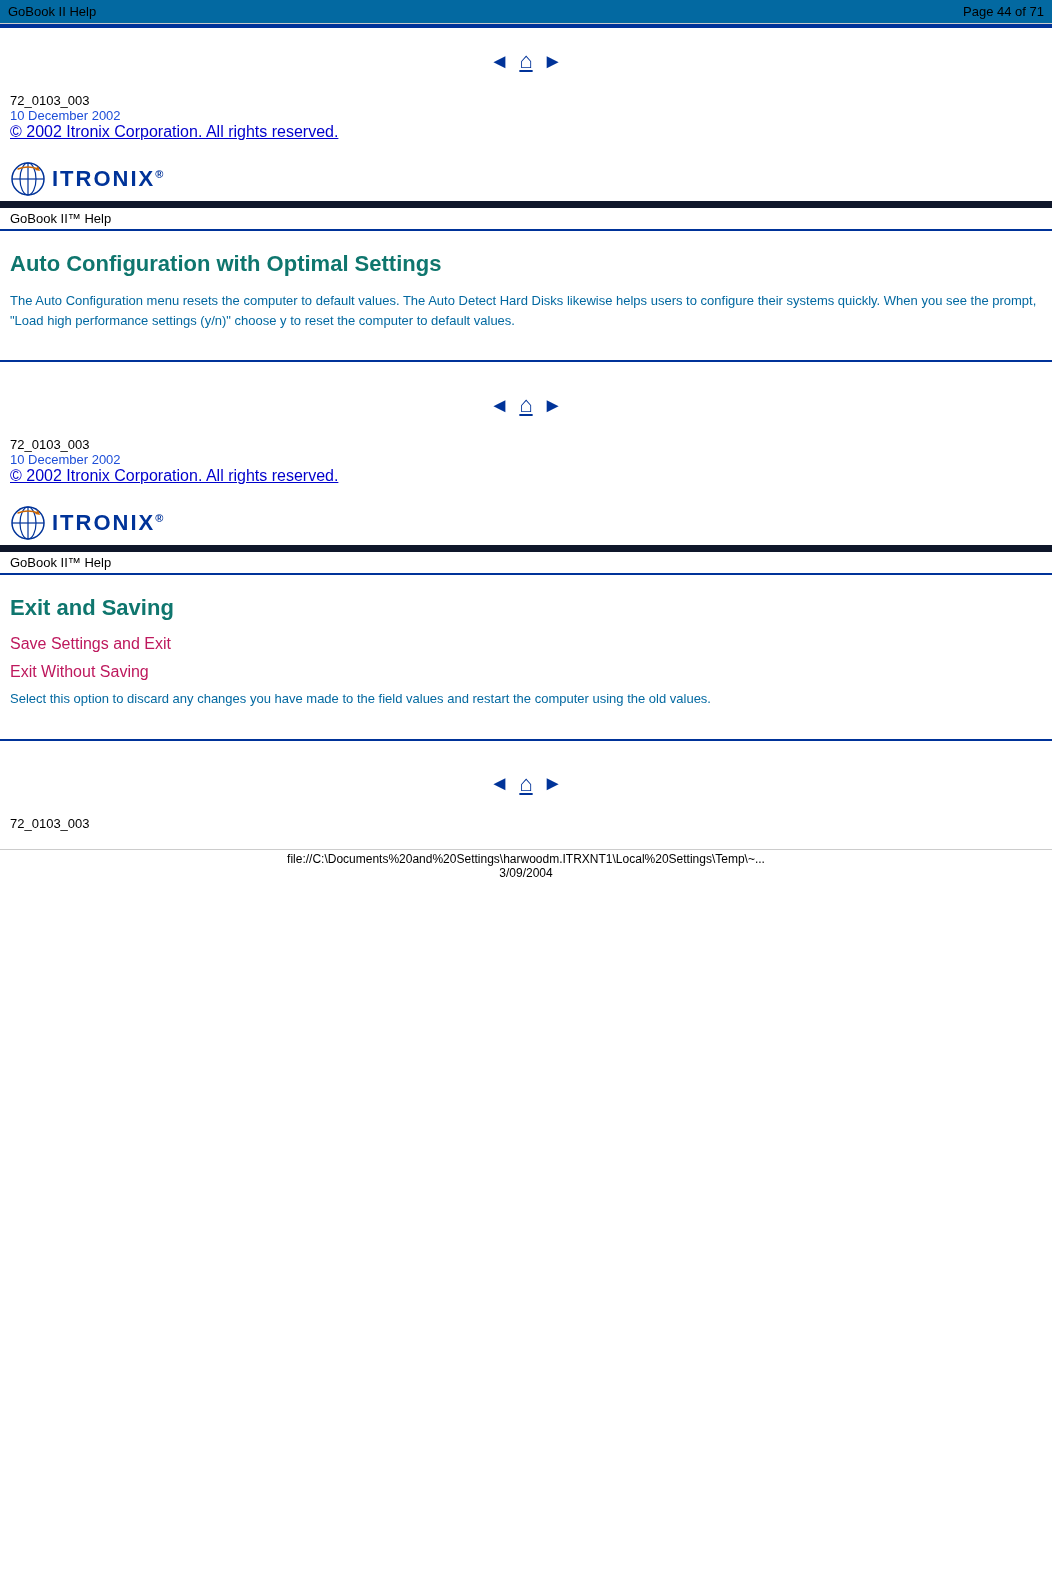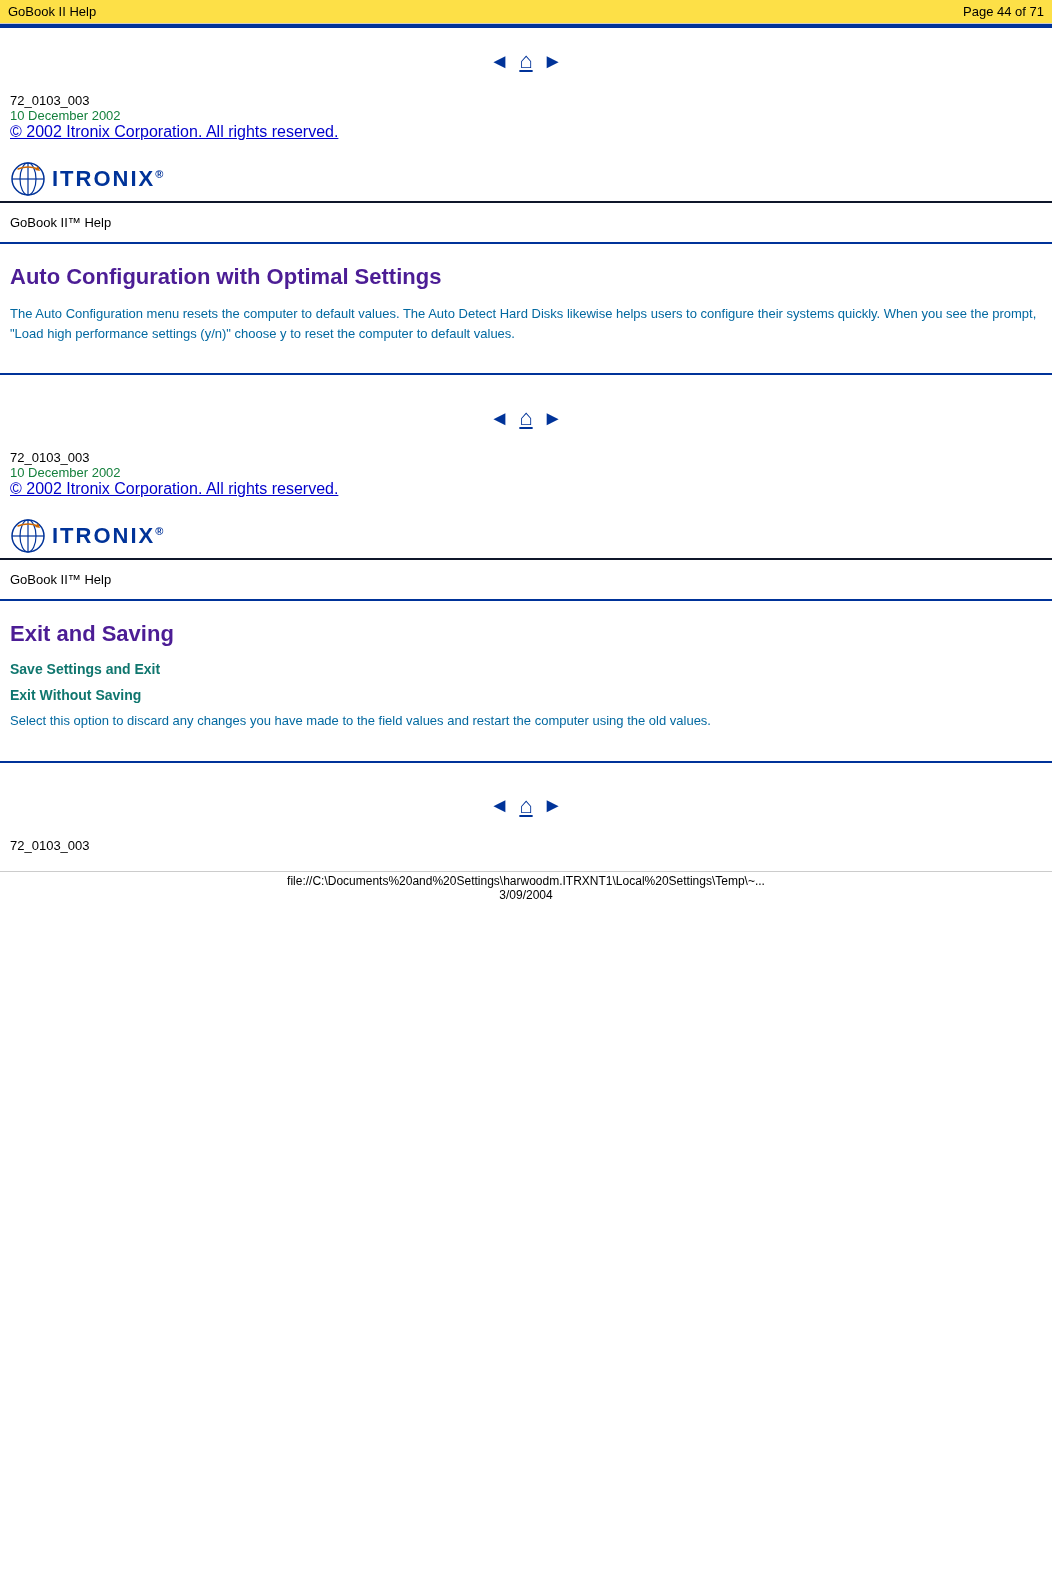--- a/index.html
+++ b/index.html
@@ -11,21 +11,21 @@
       width: 1052px;
     }
 
     
     .header-bar {
       display: flex;
       justify-content: space-between;
       align-items: center;
       padding: 4px 8px;
       border-bottom: 1px solid #ccc;
-      background: #fde047;
+      background: #0369a1;
     }
     .header-title {
       font-size: 13px;
       color: #000;
     }
     .header-page {
       font-size: 13px;
       color: #000;
     }
 
@@ -66,21 +66,21 @@
     
     .footer-info {
       padding: 4px 10px 10px 10px;
     }
     .footer-info .doc-id {
       font-size: 13px;
       color: #000;
     }
     .footer-info .doc-date {
       font-size: 13px;
-      color: #15803d;
+      color: #1d4ed8;
     }
     .footer-info .copyright-link {
       font-size: 16px;
       color: #0000cc;
       text-decoration: underline;
     }
 
     
     .logo-area {
       padding: 10px 0 4px 10px;
@@ -96,59 +96,59 @@
       font-size: 22px;
       font-weight: bold;
       color: #003399;
       letter-spacing: 2px;
       font-family: Arial, sans-serif;
       text-transform: uppercase;
     }
 
     
     .section-header {
-      border-top: 2px solid #0f172a;
+      border-top: 7px solid #0f172a;
       border-bottom: 2px solid #003399;
-      padding: 12px 10px;
+      padding: 3px 10px;
       margin: 0;
       background: #fff;
     }
     .section-header-text {
       font-size: 13px;
       color: #000;
     }
 
     
     .content-area {
       padding: 10px 10px 10px 10px;
     }
 
     
     .page-section-title {
       font-size: 22px;
       font-weight: bold;
-      color: #4c1d95;
+      color: #0f766e;
       margin: 10px 0 14px 0;
     }
 
     .body-text {
       font-size: 13px;
       color: #0369a1;
       line-height: 1.5;
       margin-bottom: 10px;
     }
 
     .body-text strong {
       font-weight: bold;
     }
 
     .subsection-title {
-      font-size: 14px;
-      font-weight: bold;
-      color: #0f766e;
+      font-size: 16px;
+      font-weight: normal;
+      color: #be185d;
       margin: 10px 0 8px 0;
     }
 
     hr.section-divider {
       border: none;
       border-top: 2px solid #003399;
       margin: 10px 0;
     }
 
     

